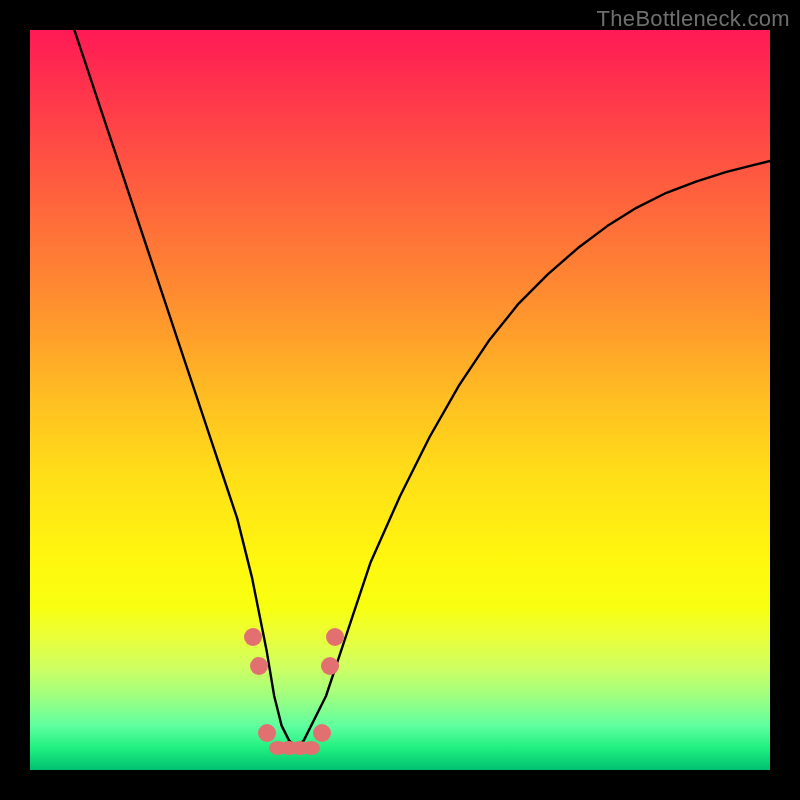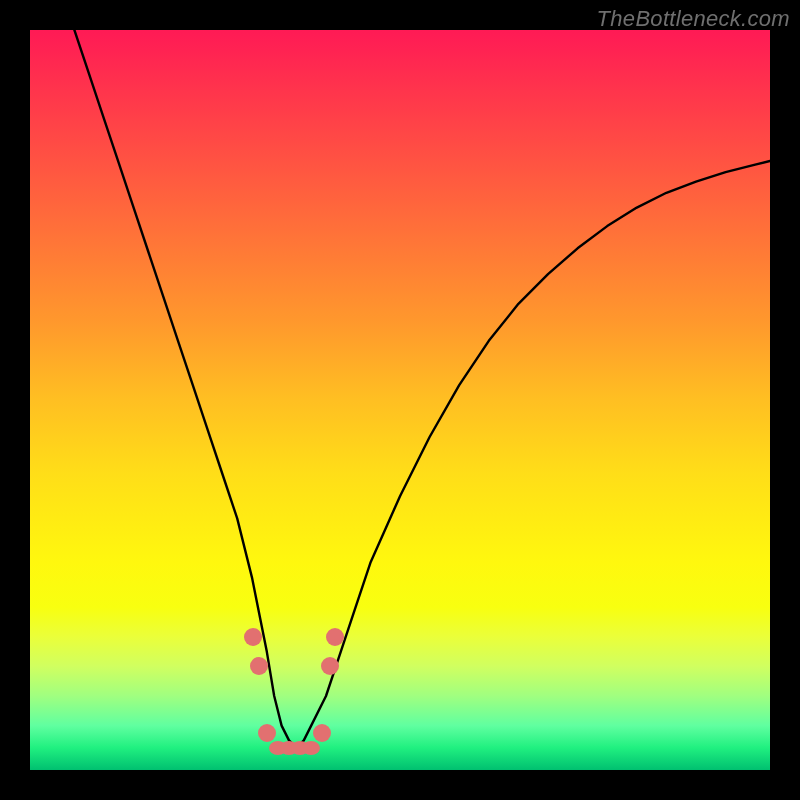--- a/index.html
+++ b/index.html
@@ -11,21 +11,20 @@
   }
   .watermark {
     position: absolute;
     top: 6px;
     right: 10px;
     color: #6f6f6f;
     font-size: 22px;
     font-weight: 500;
     letter-spacing: 0.3px;
     z-index: 10;
-    font-style: italic;
   }
   .plot-area {
     position: absolute;
     left: 30px;
     top: 30px;
     width: 740px;
     height: 740px;
   }
   .gradient {
     position: absolute;

